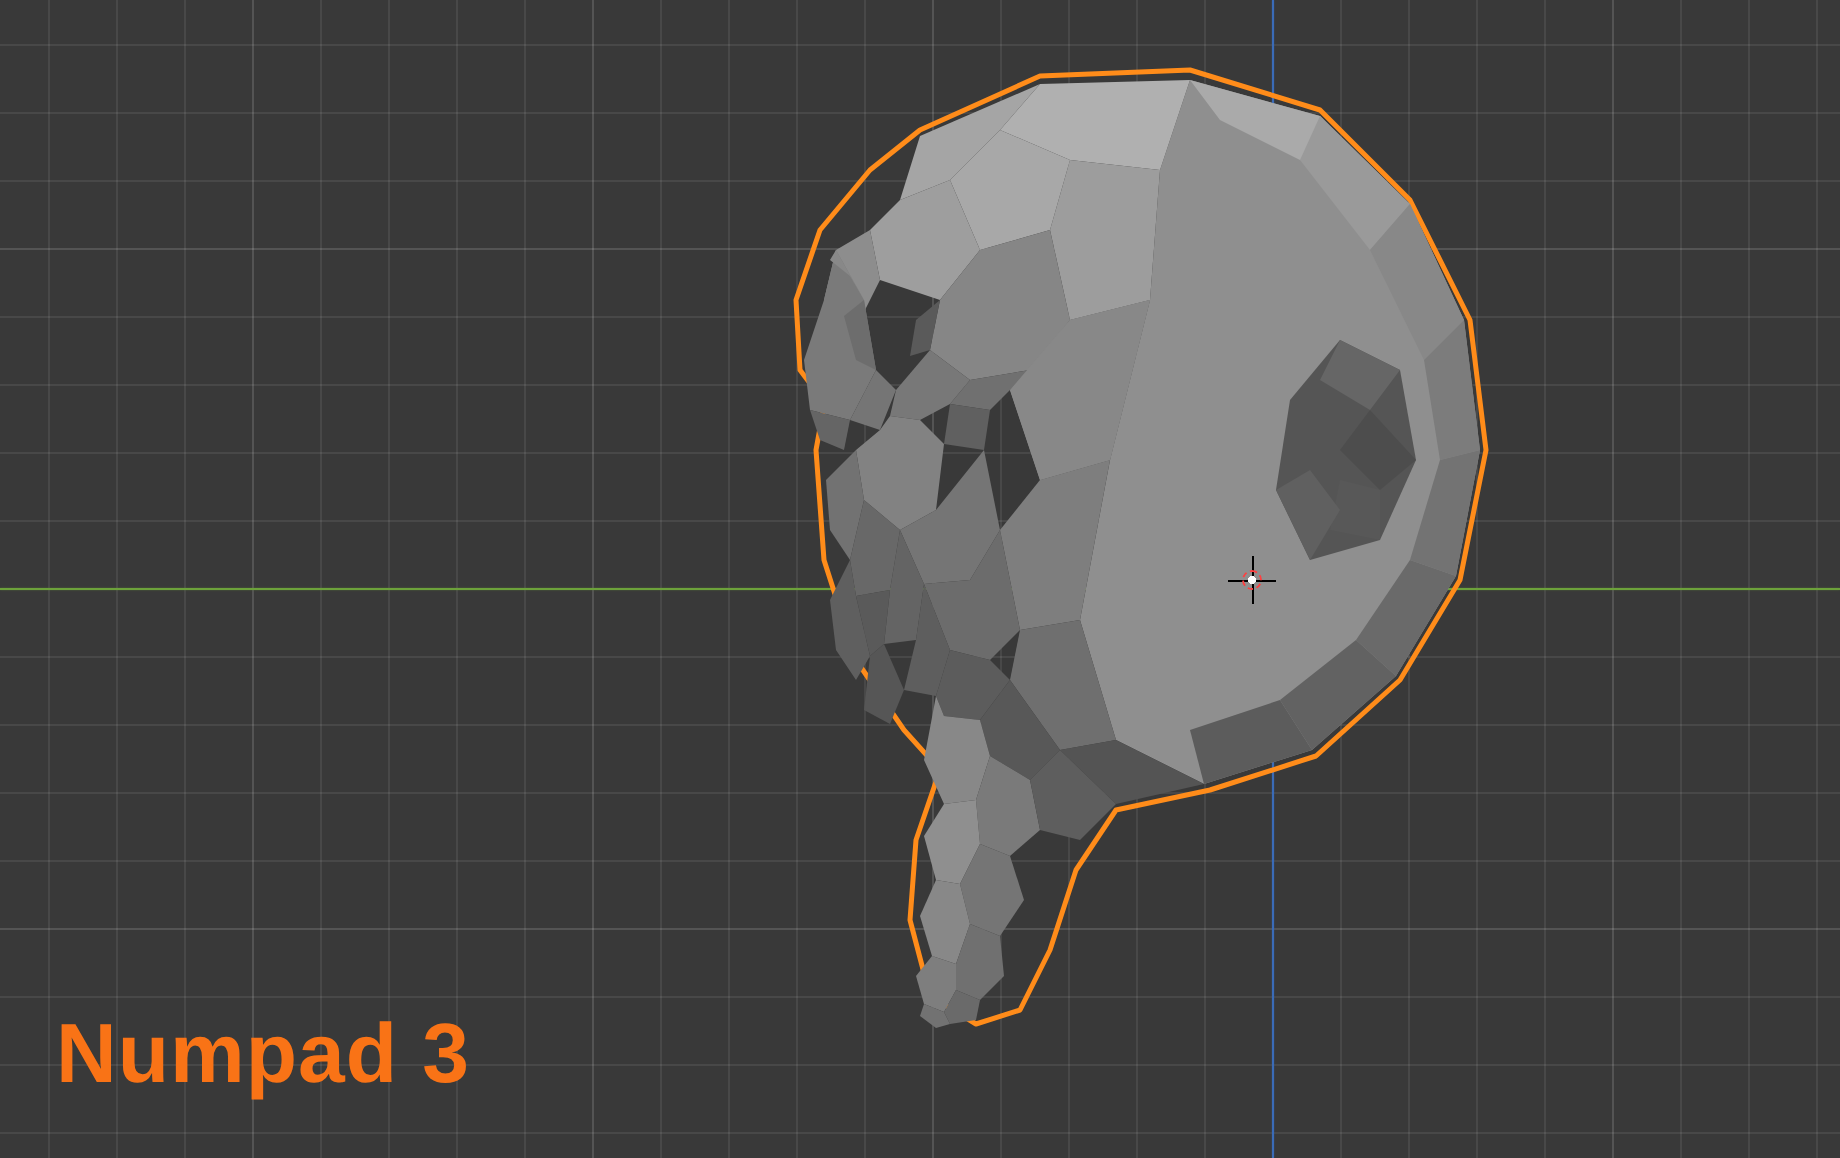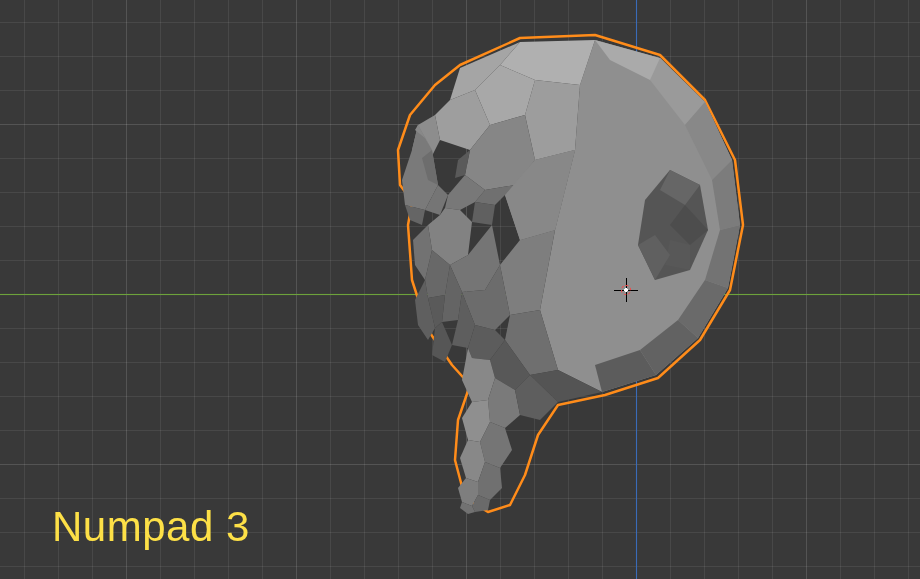--- a/index.html
+++ b/index.html
@@ -78,26 +78,25 @@
       left: 380px;
       top: 30px;
       width: 370px;
       height: 490px;
       z-index: 5;
     }
     .label {
       position: absolute;
       left: 28px;
       bottom: 28px;
-      color: #fde047;
+      color: #f97316;
       font-size: 42px;
-      font-weight: 400;
+      font-weight: 700;
       letter-spacing: 0.5px;
       z-index: 20;
-      margin-left: 24px;
     }
   </style>
 </head>
 <body>
 
 <div class="viewport">
 
   <div class="grid" id="grid">
       <div class="grid-line v" style="left: 24px;"></div>
       <div class="grid-line v" style="left: 58px;"></div>

